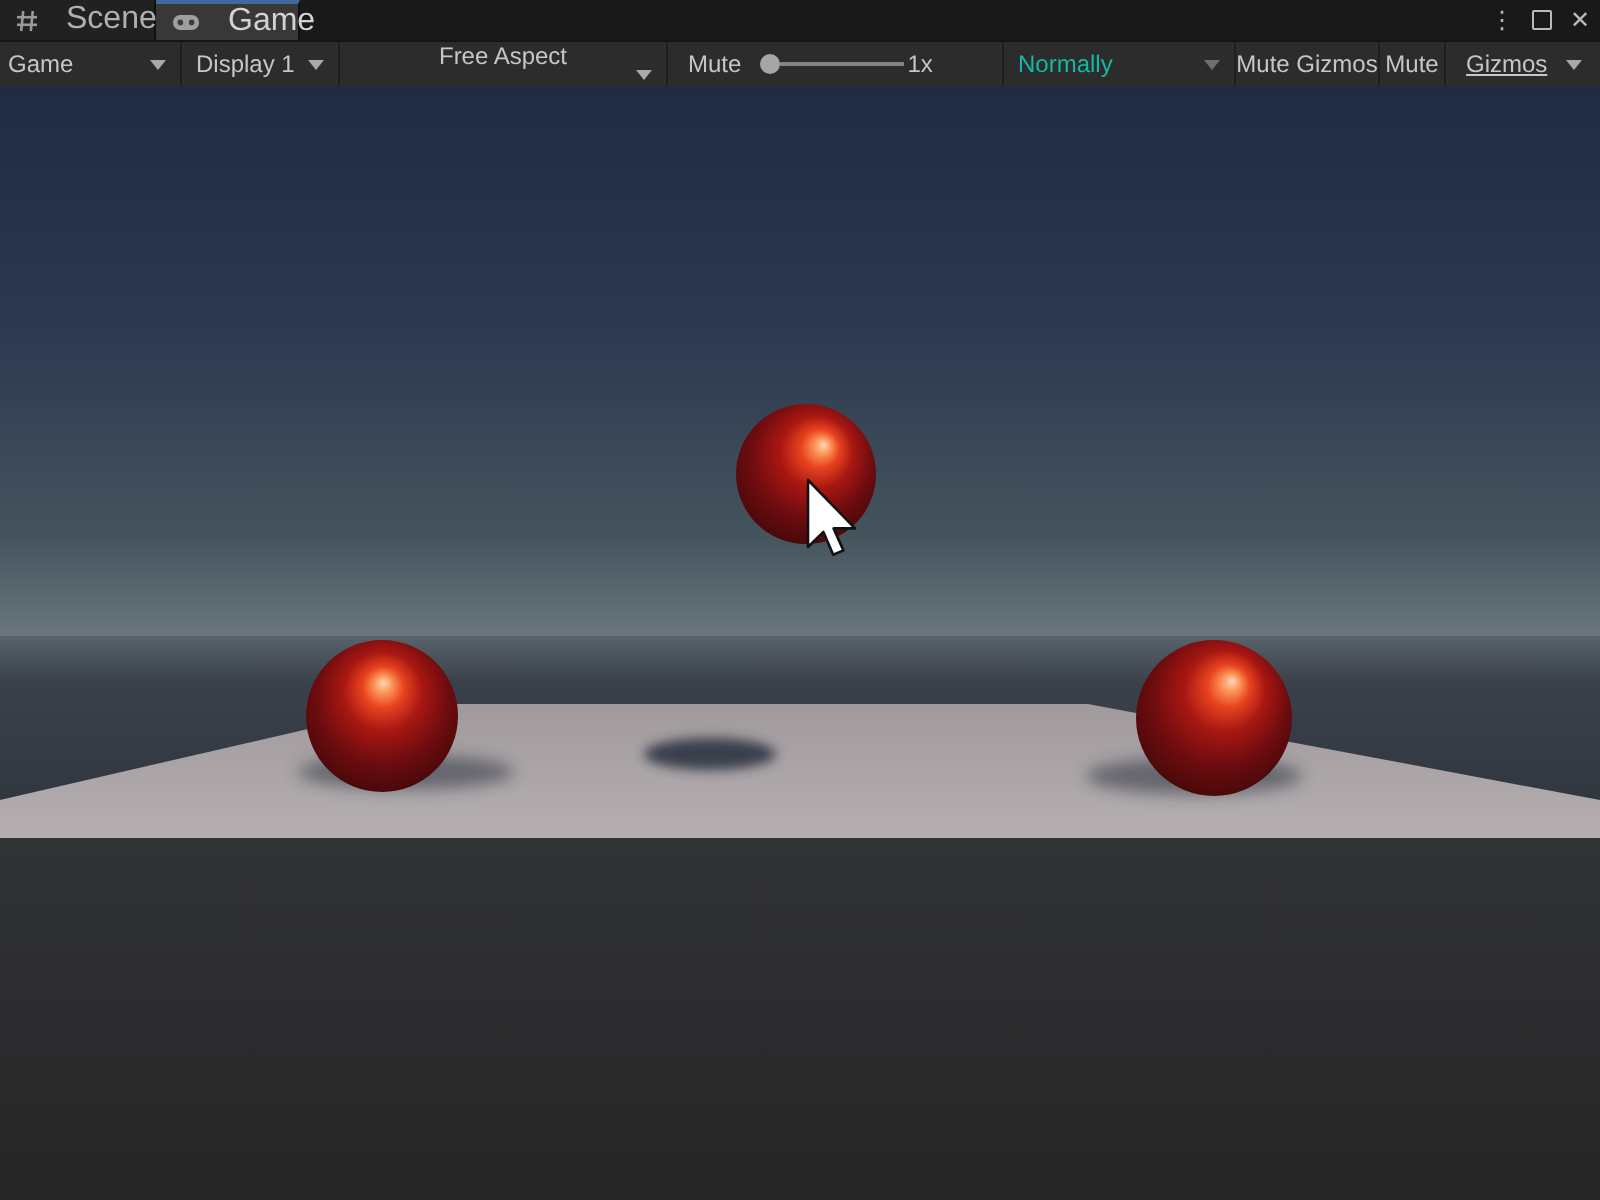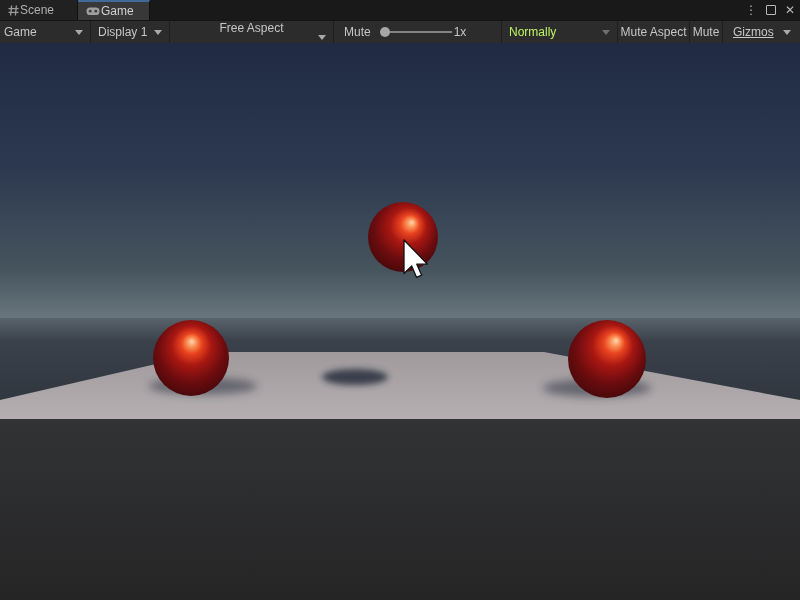--- a/index.html
+++ b/index.html
@@ -10,22 +10,22 @@
     user-select:none;
   }
   .window{width:800px;height:600px;display:flex;flex-direction:column;}
 
   
   .tabbar{
     height:20px;background:#191919;display:flex;align-items:stretch;
     position:relative;flex:0 0 auto;
   }
   .tab{
-    display:flex;align-items:center;gap:1px;
-    font-size:12px;color:#b0b0b0;box-sizing:border-box;cursor:default;
+    display:flex;align-items:center;gap:14px;
+    font-size:16px;color:#b0b0b0;box-sizing:border-box;cursor:default;
   }
   .tab.scene{width:78px;background:#212121;border-right:1px solid #101010;padding:0 8px;}
   .tab.game{
     width:72px;background:#383838;color:#d2d2d2;padding:0 8px;
     border-top:2px solid #41699c;border-right:1px solid #101010;
   }
   .tab .ticon{flex:0 0 auto;display:flex;align-items:center;}
   .winctl{
     position:absolute;right:5px;top:0;height:20px;
     display:flex;align-items:center;gap:9px;color:#b9b9b9;
@@ -46,21 +46,21 @@
   }
   .tseg .arr{
     width:0;height:0;margin-left:auto;
     border-left:4px solid transparent;border-right:4px solid transparent;
     border-top:5px solid #a9a9a9;
   }
   .seg-game{width:91px;padding-left:4px;}
   .seg-display{width:79px;}
   .seg-aspect{width:164px;flex-direction:column;}
   .seg-scale{width:168px;padding-left:10px;}
-  .seg-play{width:116px;color:#bef264;}
+  .seg-play{width:116px;color:#14b8a6;}
   .seg-play .arr{border-top-color:#6f6f6f;}
   .seg-mute{width:72px;justify-content:center;}
   .seg-stats{width:33px;justify-content:center;}
   .seg-gizmos{flex:1;border-right:none;padding-left:10px;text-decoration:underline;}
   .seg-gizmos .arr{margin-right:2px;}
   .knob{width:10px;height:10px;border-radius:50%;background:#a6a6a6;margin-left:9px;flex:0 0 auto;}
   .strack{width:62px;height:2px;background:#848484;flex:0 0 auto;}
   .sval{margin-left:2px;}
 
   
@@ -120,21 +120,21 @@
       <span>Mute</span>
       <span class="knob"></span>
       <span class="strack"></span>
       <span class="sval">1x</span>
     </div>
     <div class="tseg seg-play">
       <span>Normally</span>
       <span class="arr"></span>
     </div>
     <div class="tseg seg-mute">
-      <span>Mute Aspect</span>
+      <span>Mute Gizmos</span>
     </div>
     <div class="tseg seg-stats">
       <span>Mute</span>
     </div>
     <div class="tseg seg-gizmos">
       <span>Gizmos</span>
       <span class="arr"></span>
     </div>
   </div>
 

